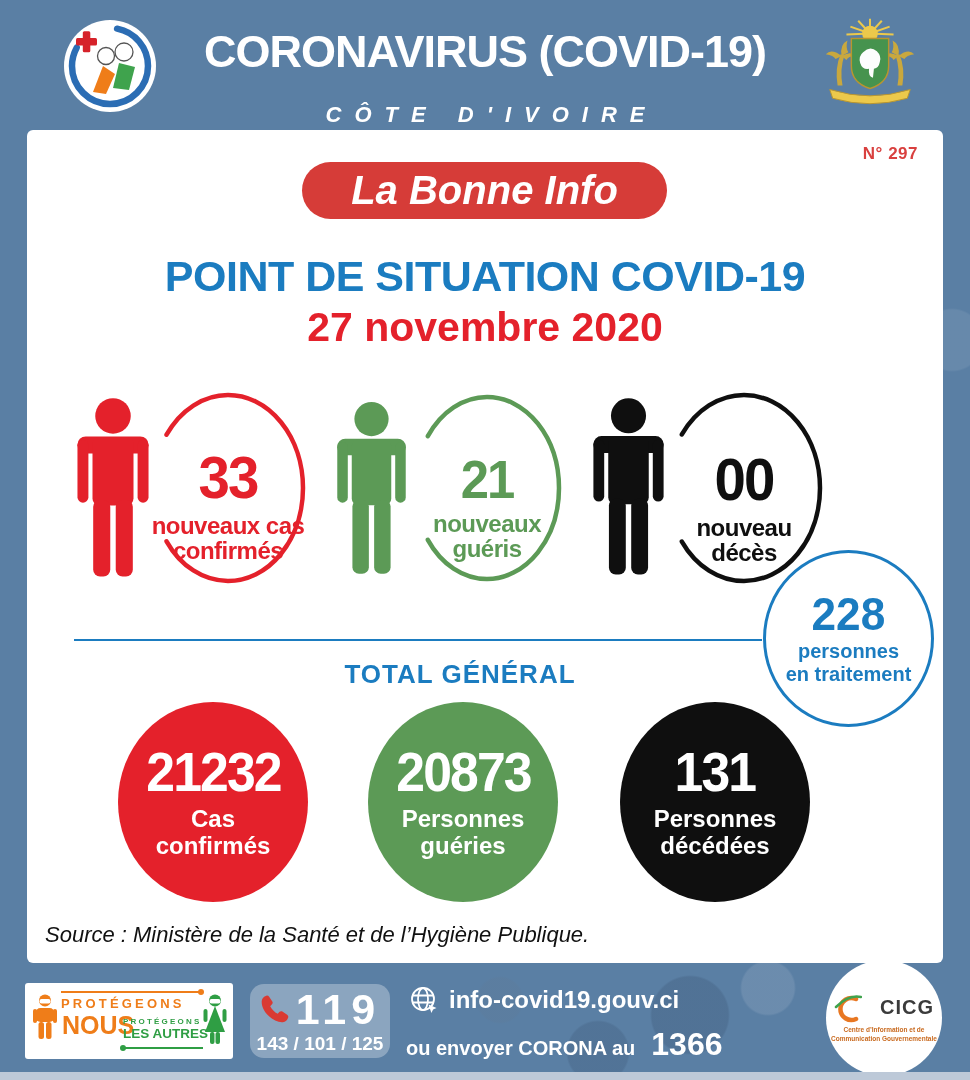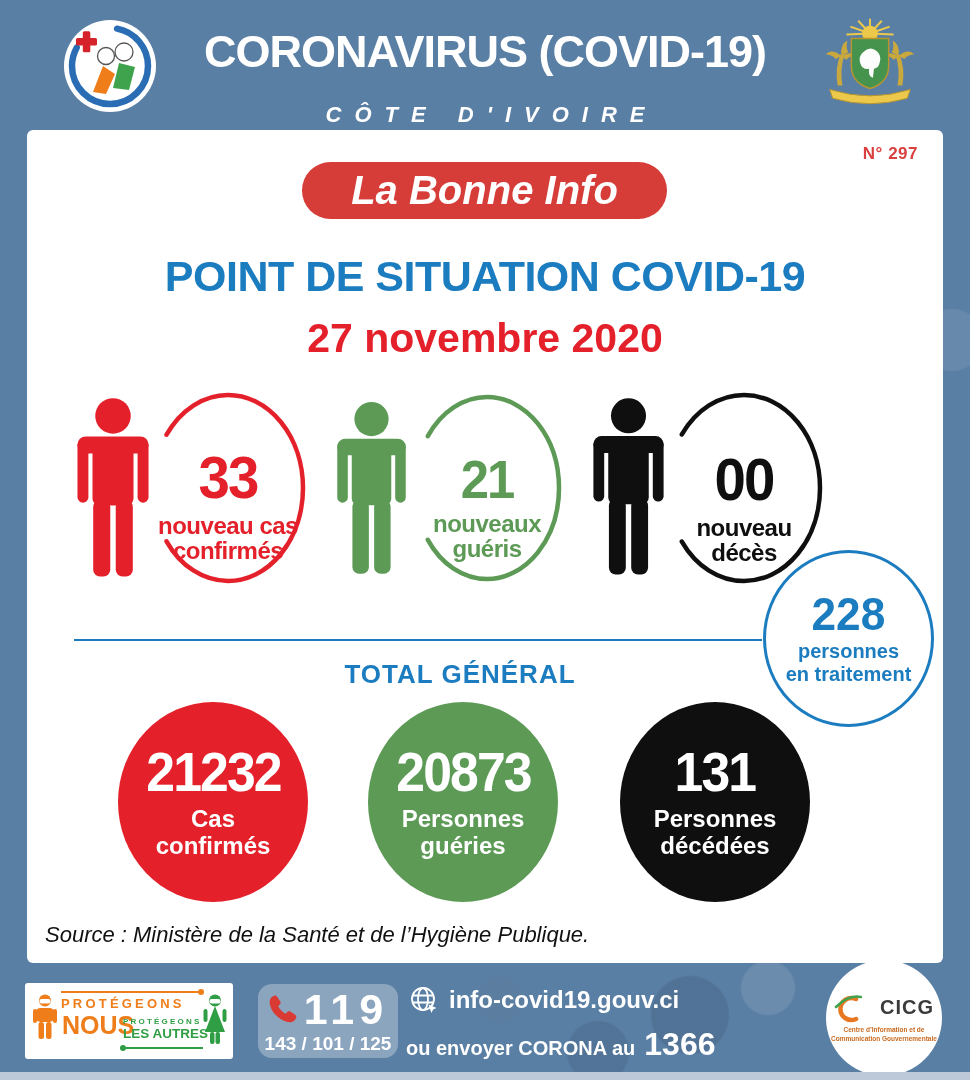--- a/index.html
+++ b/index.html
@@ -20,21 +20,21 @@
     font-size:45px;font-weight:bold;letter-spacing:-1px;}
   .hdr-sub{left:0;top:102px;width:970px;text-align:center;color:#fff;
     font-size:22px;font-weight:bold;letter-spacing:13px;text-indent:13px;font-style:italic;}
   
   .panel{left:27px;top:130px;width:916px;height:833px;background:#fff;border-radius:6px;}
   .issue{top:144px;right:52px;color:#d9403f;font-size:17px;font-weight:bold;letter-spacing:.5px;}
   .pill{left:302px;top:162px;width:365px;height:57px;background:#d63c38;border-radius:30px;
     color:#fff;font-size:40px;font-weight:bold;font-style:italic;text-align:center;line-height:56px;
     box-shadow:0 0 0 4px #fff;}
   .rpt-title{left:0;top:252px;width:970px;text-align:center;color:#1b7cc0;font-size:43px;font-weight:bold;letter-spacing:-.5px;}
-  .rpt-date{left:0;top:315px;width:970px;text-align:center;color:#e4212b;font-size:41px;font-weight:bold;}
+  .rpt-date{left:0;top:304px;width:970px;text-align:center;color:#e4212b;font-size:41px;font-weight:bold;}
   
   .stat-text{text-align:center;line-height:1.06;}
   .stat-num{font-size:60px;font-weight:bold;letter-spacing:-2px;line-height:1;transform:scaleX(.94);margin-bottom:5px;}
   .stat-num.sm{font-size:54px;}
   .stat-lbl{font-size:24px;font-weight:bold;letter-spacing:-.5px;}
   .treat{left:763px;top:550px;width:165px;height:171px;background:#fff;border:3.5px solid #1b7cc0;border-radius:50%;
     display:flex;flex-direction:column;align-items:center;justify-content:center;color:#1b7cc0;text-align:center;}
   .treat .n{font-size:46px;font-weight:bold;line-height:1;margin-bottom:3px;transform:scaleX(.96);}
   .treat .l{font-size:20px;font-weight:bold;line-height:1.15;}
   .divider{left:74px;top:639px;width:688px;height:2px;background:#1b7cc0;}
@@ -52,28 +52,28 @@
   .protect{left:25px;top:983px;width:208px;height:76px;background:#fff;border-radius:3px;}
   .protect .w1{left:36px;top:13px;color:#ef7d19;font-size:13px;font-weight:bold;letter-spacing:3.2px;}
   .protect .w2{left:37px;top:28px;color:#ef7d19;font-size:25px;font-weight:bold;}
   .protect .w3{left:98px;top:34px;color:#2f9e44;font-size:8px;font-weight:bold;letter-spacing:2.2px;}
   .protect .w4{left:98px;top:43px;color:#2f9e44;font-size:13.5px;font-weight:bold;}
   .rule{height:2px;}
   .rule-o{left:36px;top:8px;width:140px;background:#ef7d19;}
   .rule-o::after{content:"";position:absolute;right:-3px;top:-2px;width:6px;height:6px;border-radius:50%;background:#ef7d19;}
   .rule-g{left:98px;top:64px;width:80px;background:#2f9e44;}
   .rule-g::after{content:"";position:absolute;left:-3px;top:-2px;width:6px;height:6px;border-radius:50%;background:#2f9e44;}
-  .hotline{left:258px;top:984px;width:140px;height:74px;background:rgba(255,255,255,.3);border-radius:14px;
+  .hotline{left:250px;top:984px;width:140px;height:74px;background:rgba(255,255,255,.3);border-radius:14px;
     display:flex;flex-direction:column;align-items:center;justify-content:center;}
   .hotline .row{display:flex;align-items:center;gap:6px;}
   .hotline .main{color:#fff;font-size:43px;font-weight:bold;letter-spacing:5px;line-height:1;}
   .hotline .alt{color:#fff;font-size:19px;font-weight:bold;margin-top:2px;}
   .webrow{left:410px;top:986px;display:flex;align-items:center;gap:11px;}
   .weburl{color:#fff;font-size:24px;font-weight:bold;}
-  .smsrow{left:406px;top:1026px;display:flex;align-items:baseline;gap:9px;color:#fff;}
+  .smsrow{left:406px;top:1026px;display:flex;align-items:baseline;gap:16px;color:#fff;}
   .smstxt{font-size:20px;font-weight:bold;}
   .smsnum{font-size:32px;font-weight:bold;}
   .cicg{left:826px;top:960px;width:116px;height:116px;background:#fff;border-radius:50%;
     display:flex;flex-direction:column;align-items:center;justify-content:center;text-align:center;}
   .cicg .row{display:flex;align-items:center;gap:18px;margin-bottom:3px;}
   .cicg .acr{color:#3b3b3b;font-size:20px;font-weight:bold;letter-spacing:1px;}
   .cicg .sub{color:#c96a1f;font-size:6.5px;font-weight:bold;line-height:1.35;}
   .strip{left:0;top:1072px;width:970px;height:8px;background:#bdc9d8;}
   svg{display:block;}
 </style>
@@ -140,21 +140,21 @@
       <rect x="96" y="62" width="16" height="92" rx="8"></rect>
       <rect x="31" y="150" width="25" height="112" rx="10"></rect>
       <rect x="64" y="150" width="25" height="112" rx="10"></rect>
     </g>
   </svg>
   <svg class="abs" style="left:150px;top:392px" width="156" height="192" viewBox="0 0 156 192">
     <ellipse cx="78" cy="96" rx="75" ry="93" fill="none" stroke-width="4.5" stroke-linecap="round" pathLength="100" stroke-dasharray="79 21" stroke-dashoffset="-60.5" stroke="#e4212b"></ellipse>
   </svg>
   <div class="abs stat-text" style="left:146px;top:448px;width:164px;color:#e4212b">
     <div class="stat-num">33</div>
-    <div class="stat-lbl">nouveau cas</div>
+    <div class="stat-lbl">nouveaux cas</div>
     <div class="stat-lbl">confirmés</div>
   </div>
 
   <svg class="abs" style="left:332px;top:397px" width="79" height="181" viewBox="0 0 120 262">
     <g fill="#5c9a56">
       <circle cx="60" cy="27" r="26"></circle>
       <rect x="8" y="57" width="104" height="25" rx="12"></rect>
       <rect x="30" y="58" width="60" height="100" rx="10"></rect>
       <rect x="8" y="62" width="16" height="92" rx="8"></rect>
       <rect x="96" y="62" width="16" height="92" rx="8"></rect>

